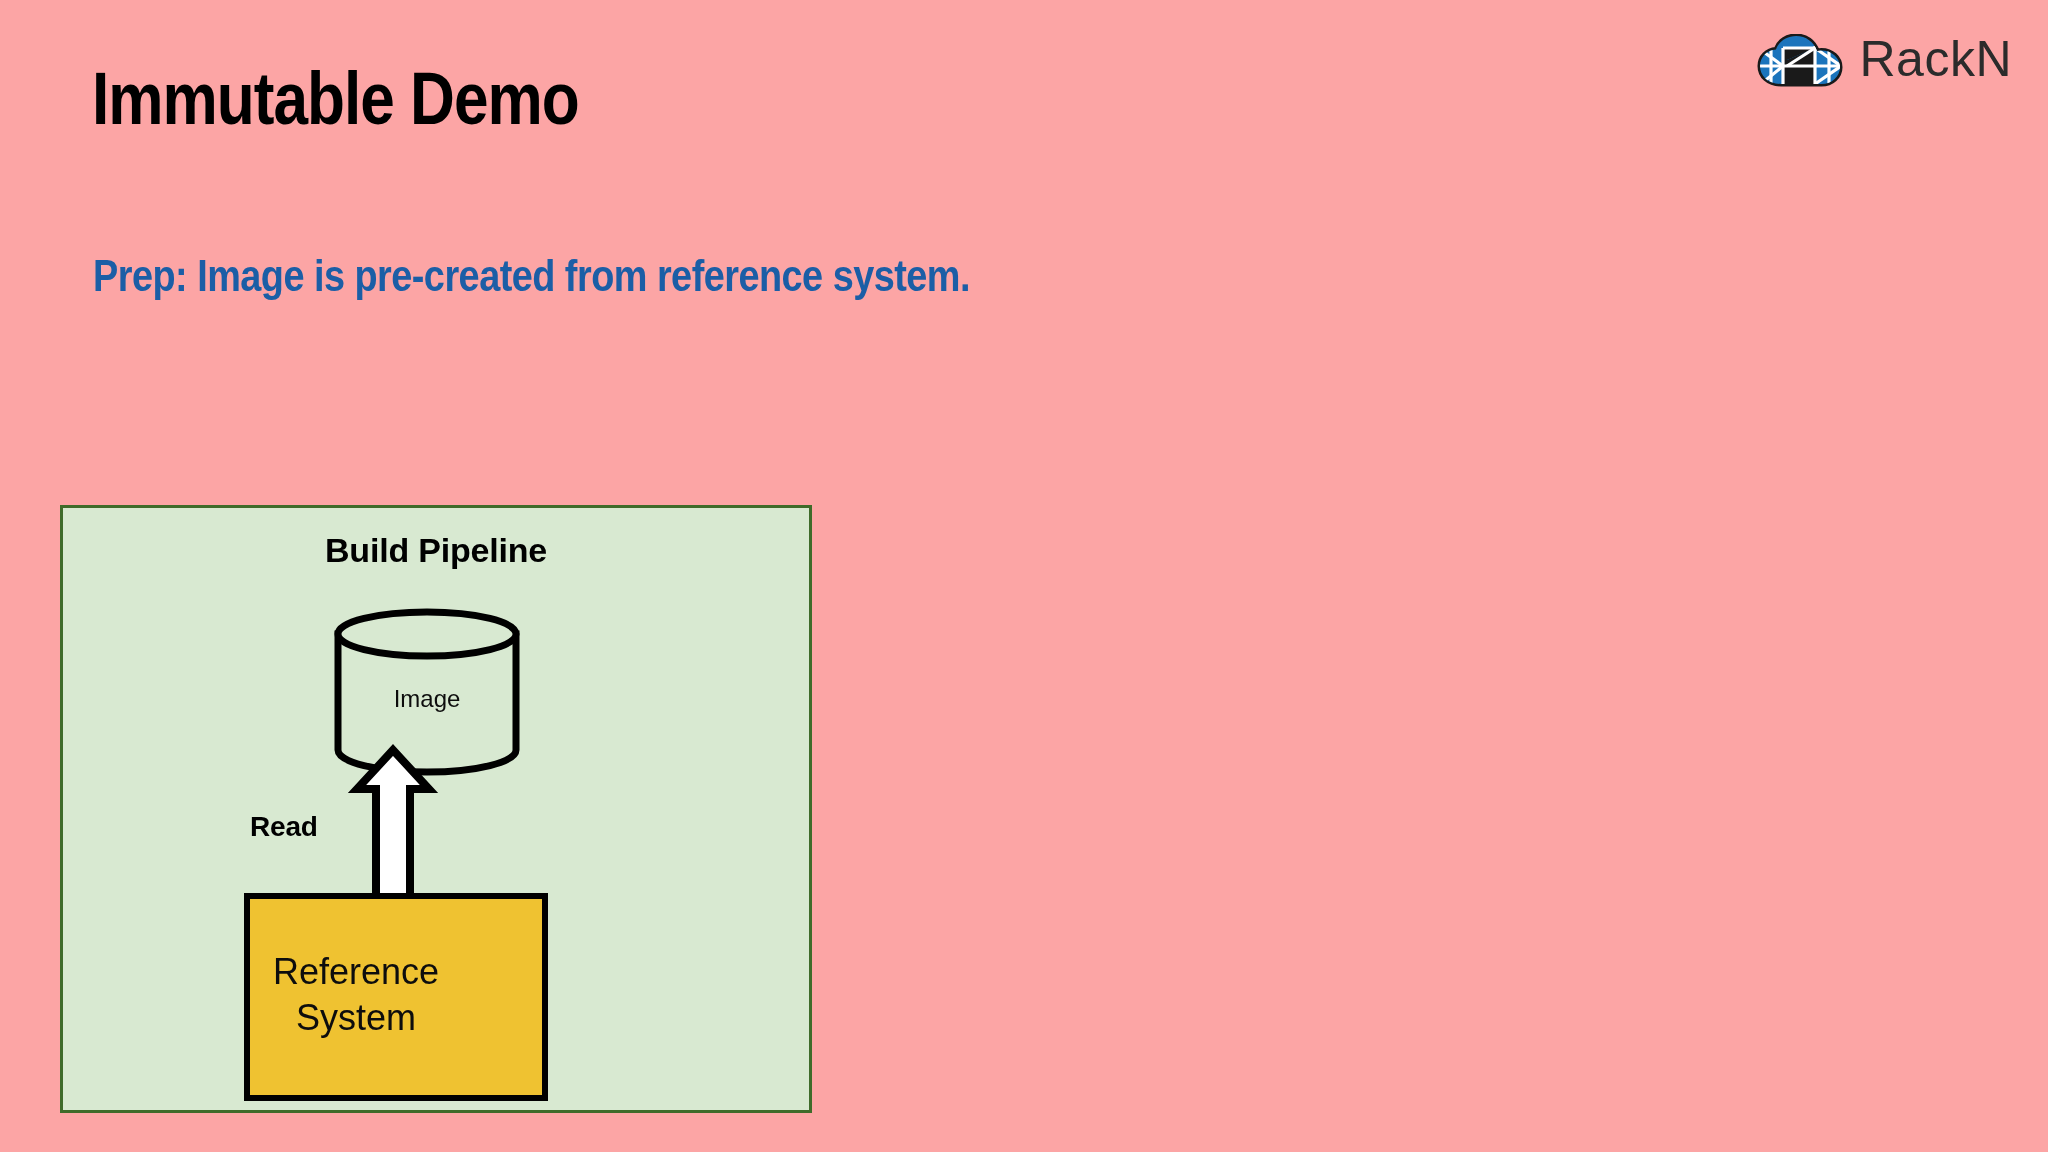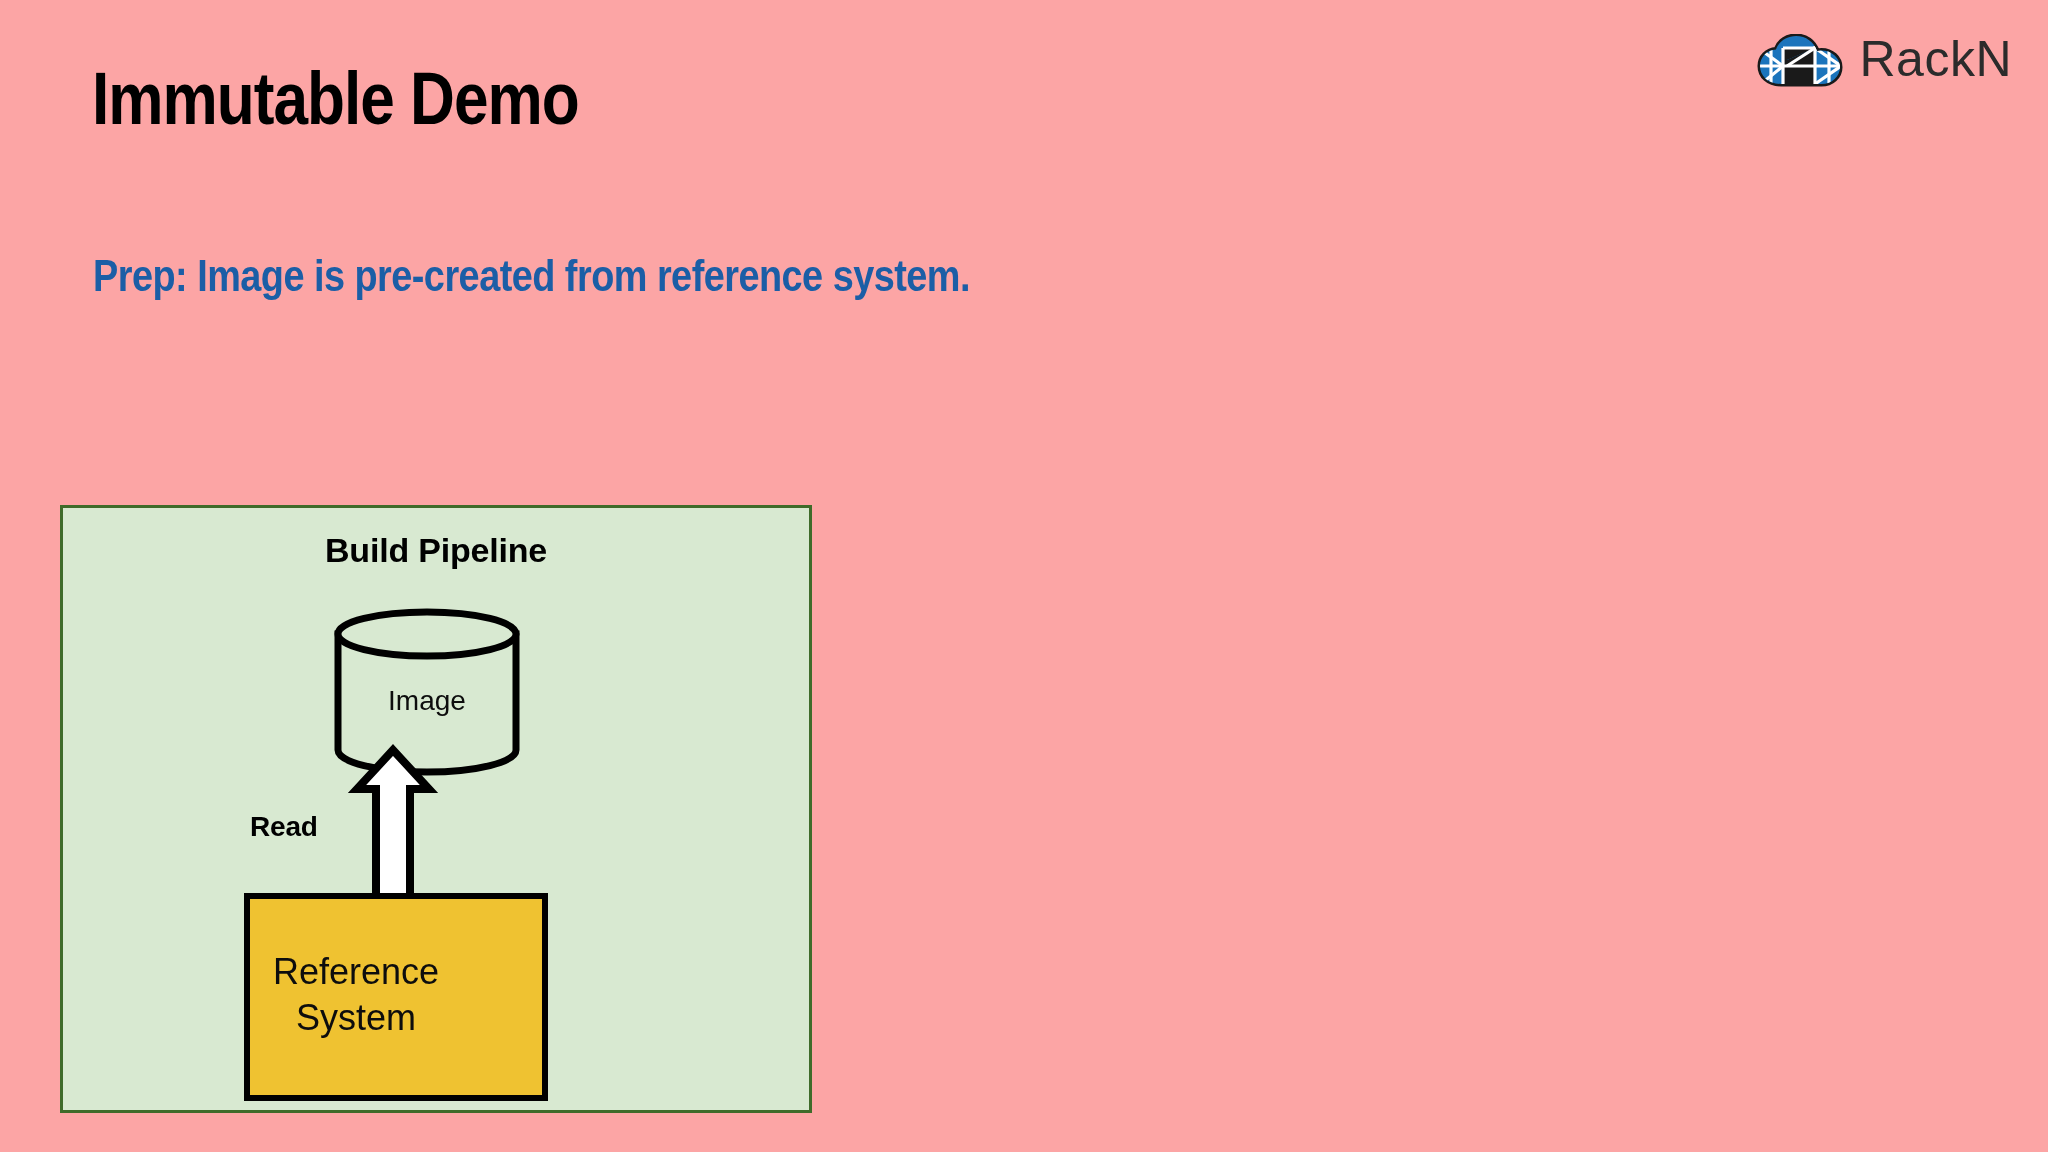--- a/index.html
+++ b/index.html
@@ -116,21 +116,21 @@
   }
   .cylinder-svg { display: block; width: 190px; height: 160px; overflow: visible; }
   .cyl-label {
     position: absolute;
     left: 0;
     right: 0;
     top: 73px;
     text-align: center;
     font-family: "Liberation Sans", "DejaVu Sans", sans-serif;
     font-weight: 400;
-    font-size: 28px;
+    font-size: 24px;
     color: #0d0d0d;
     pointer-events: none;
   }
 
   
   .up-arrow {
     position: absolute;
     left: 292px;
     top: 240px;
     width: 82px;

